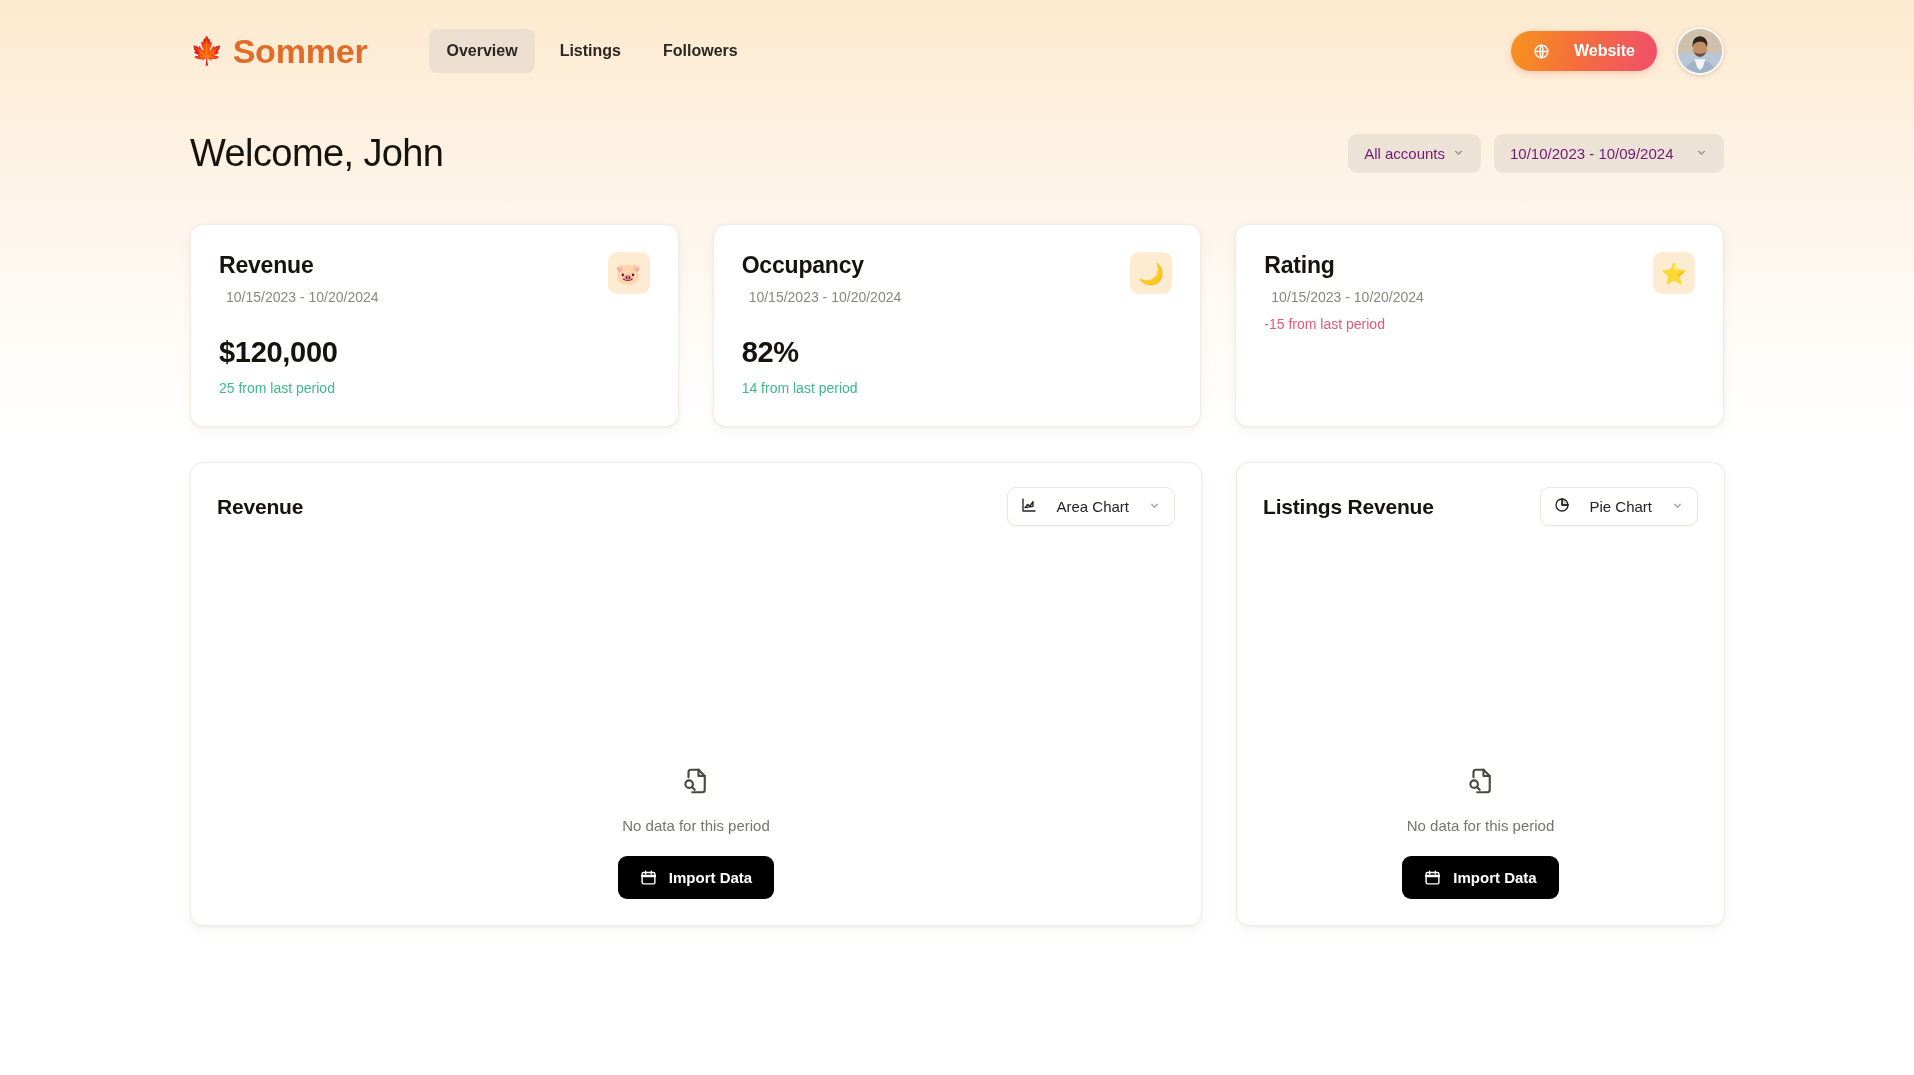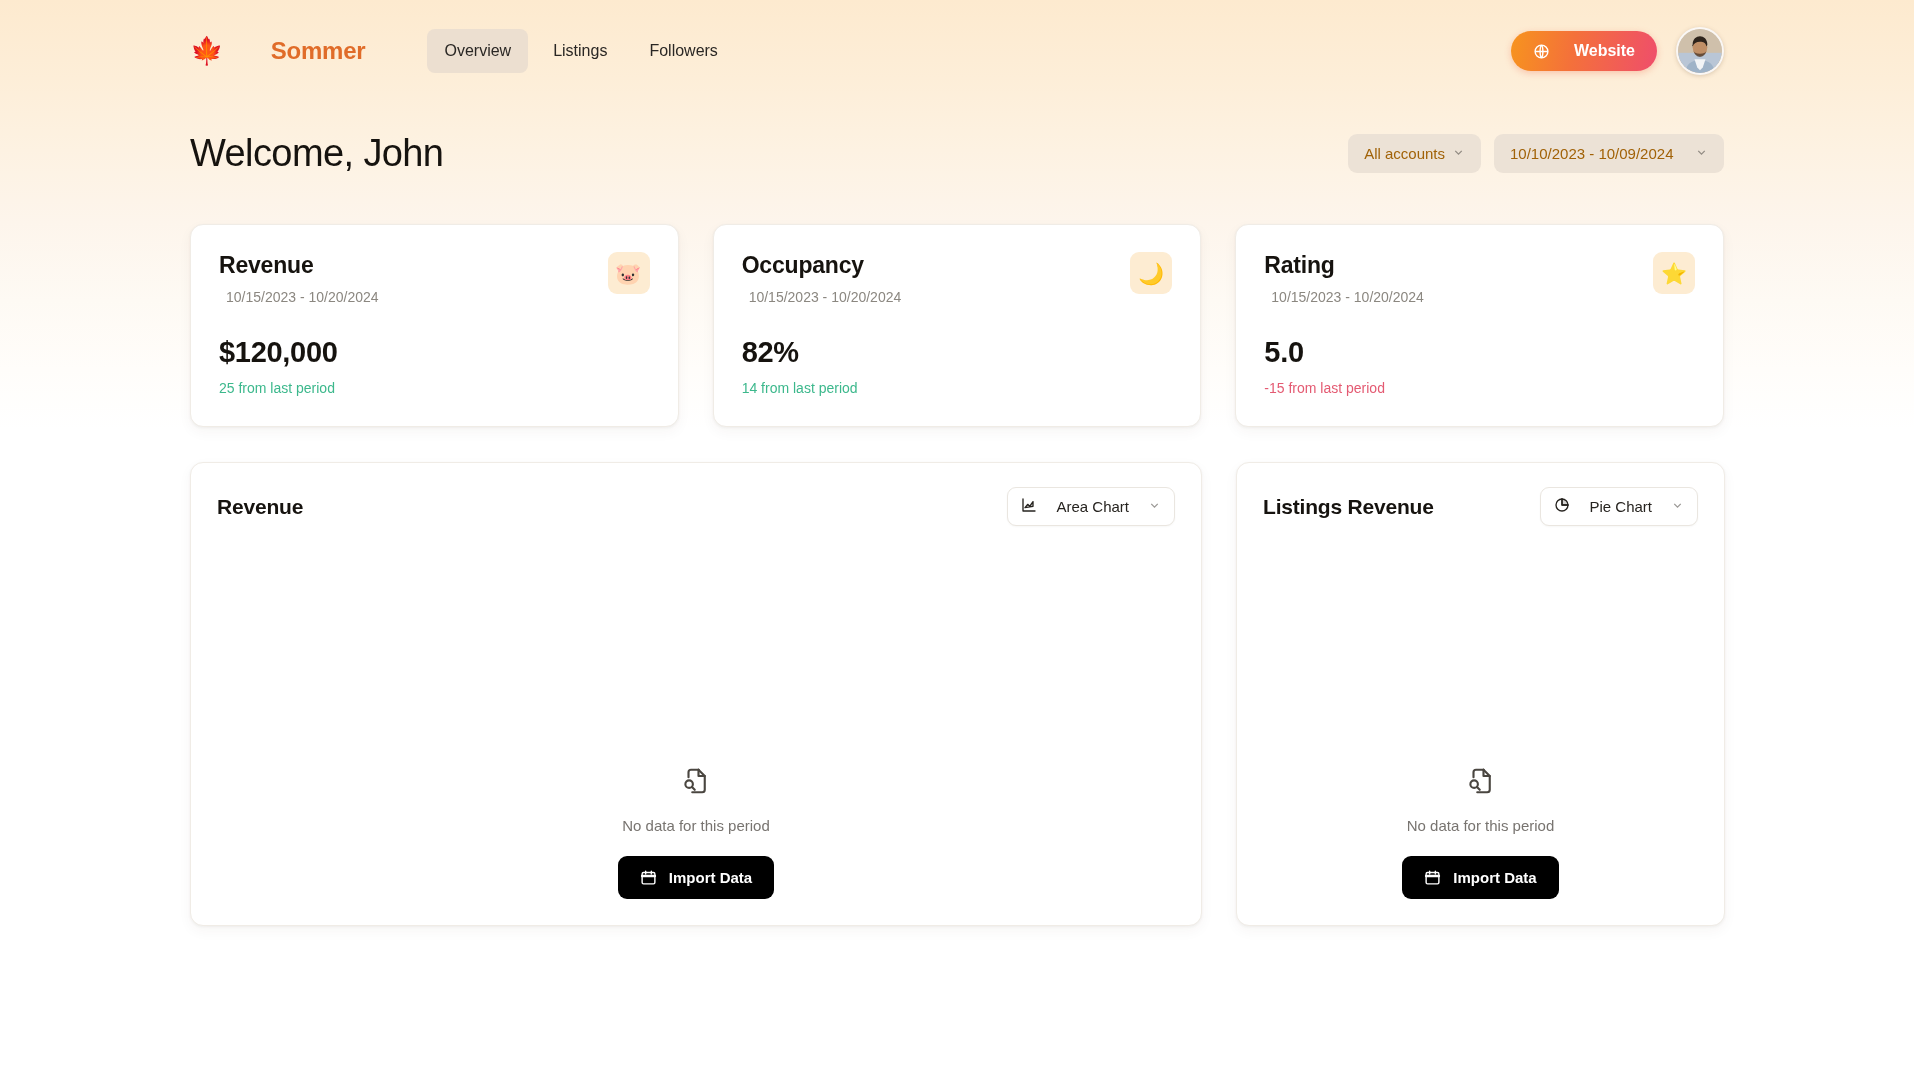--- a/index.html
+++ b/index.html
@@ -52,40 +52,40 @@
   .brand {
     display: flex;
     align-items: center;
     gap: 9px;
   }
   .brand-leaf {
     font-size: 27px;
     line-height: 1;
   }
   .brand-name {
-    font-size: 24px;
+    font-size: 34px;
     font-weight: bold;
     color: #e06c29;
     letter-spacing: -0.2px;
-    margin-left: 38px;
   }
 
   .nav {
     display: flex;
     align-items: center;
     gap: 8px;
     margin-left: 62px;
   }
   .nav-item {
     font-size: 16px;
     color: #2a2724;
     padding: 13px 17px;
     border-radius: 8px;
     cursor: pointer;
     white-space: nowrap;
+    font-weight: bold;
   }
   .nav-item.active {
     background: #ecdfd0;
   }
 
   .header-right {
     margin-left: auto;
     display: flex;
     align-items: center;
     gap: 19px;
@@ -138,21 +138,21 @@
     margin-left: auto;
     display: flex;
     align-items: center;
     gap: 13px;
   }
   .pill {
     background: #ece2d6;
     border: none;
     border-radius: 9px;
     font-size: 15px;
-    color: #a16207;
+    color: #701a75;
     display: flex;
     align-items: center;
     gap: 7px;
     padding: 11px 16px;
     cursor: pointer;
     font-family: inherit;
   }
   .pill.daterange {
     justify-content: space-between;
     min-width: 230px;
@@ -400,21 +400,20 @@
       </div>
 
       <div class="card stat-card">
         <div class="stat-head">
           <div>
             <div class="stat-title">Rating</div>
             <div class="stat-range">10/15/2023 - 10/20/2024</div>
           </div>
           <div class="stat-icon">⭐</div>
         </div>
-        <div class="stat-value">5.0</div>
         <div class="stat-delta delta-down">-15 from last period</div>
       </div>
     </div>
 
     <div class="charts-row">
 
       <div class="card chart-card">
         <div class="chart-head">
           <div class="chart-title">Revenue</div>
           <button class="chart-select">

